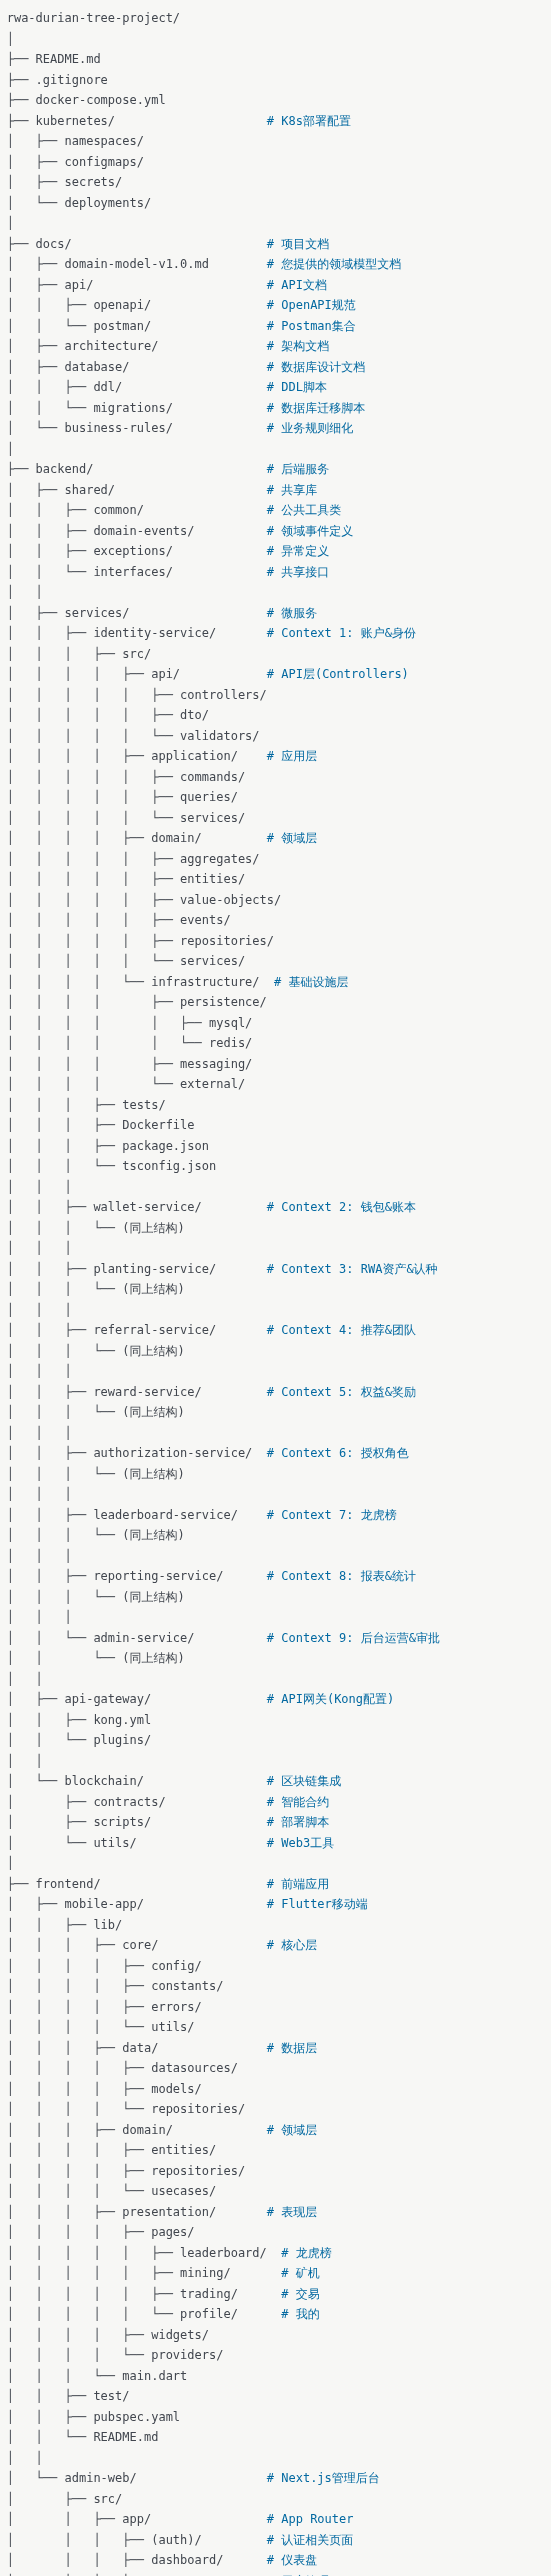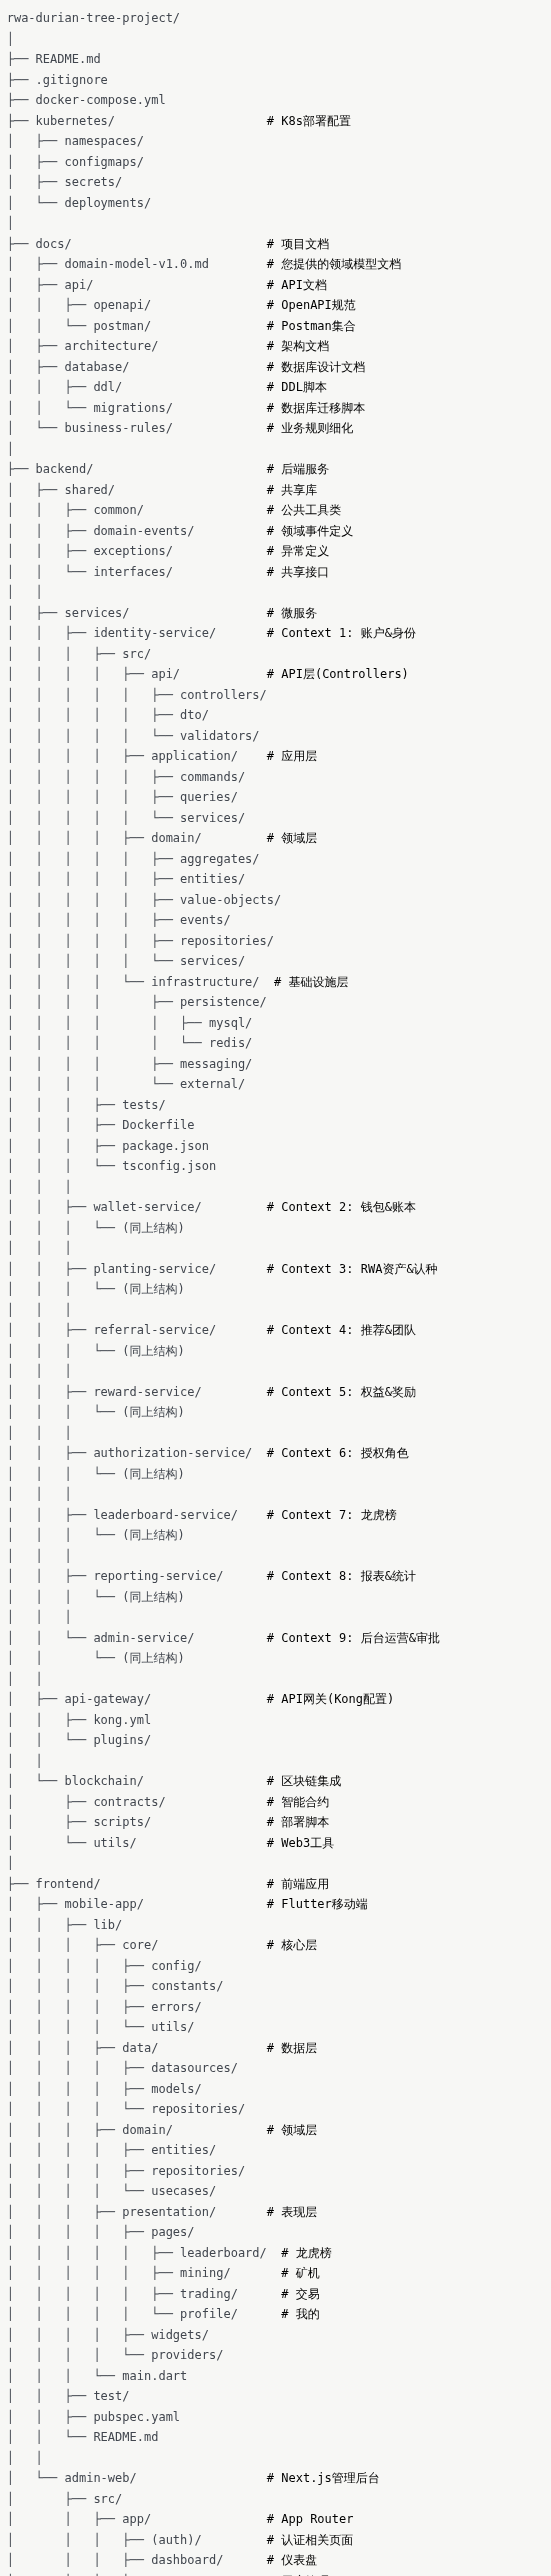--- a/index.html
+++ b/index.html
@@ -20,21 +20,21 @@
     color: #41464e;
     padding: 8.2px 0 12.4px 6.7px;
     white-space: pre;
   }
   .tree-line {
     height: 20.5px;
     white-space: pre;
   }
   .branch-glyphs { color: #41464e; }
   .entry-name { color: #41464e; }
-  .entry-comment { color: #000000; }
+  .entry-comment { color: #0369a1; }
 </style>
 </head>
 <body>
 
 <div class="page">
   <div class="tree" id="tree"><div class="tree-line"><span class="branch-glyphs"></span><span class="entry-name">rwa-durian-tree-project/</span></div><div class="tree-line">│</div><div class="tree-line"><span class="branch-glyphs">├── </span><span class="entry-name">README.md</span></div><div class="tree-line"><span class="branch-glyphs">├── </span><span class="entry-name">.gitignore</span></div><div class="tree-line"><span class="branch-glyphs">├── </span><span class="entry-name">docker-compose.yml</span></div><div class="tree-line"><span class="branch-glyphs">├── </span><span class="entry-name">kubernetes/</span><span class="entry-comment">                     # K8s部署配置</span></div><div class="tree-line"><span class="branch-glyphs">│   ├── </span><span class="entry-name">namespaces/</span></div><div class="tree-line"><span class="branch-glyphs">│   ├── </span><span class="entry-name">configmaps/</span></div><div class="tree-line"><span class="branch-glyphs">│   ├── </span><span class="entry-name">secrets/</span></div><div class="tree-line"><span class="branch-glyphs">│   └── </span><span class="entry-name">deployments/</span></div><div class="tree-line">│</div><div class="tree-line"><span class="branch-glyphs">├── </span><span class="entry-name">docs/</span><span class="entry-comment">                           # 项目文档</span></div><div class="tree-line"><span class="branch-glyphs">│   ├── </span><span class="entry-name">domain-model-v1.0.md</span><span class="entry-comment">        # 您提供的领域模型文档</span></div><div class="tree-line"><span class="branch-glyphs">│   ├── </span><span class="entry-name">api/</span><span class="entry-comment">                        # API文档</span></div><div class="tree-line"><span class="branch-glyphs">│   │   ├── </span><span class="entry-name">openapi/</span><span class="entry-comment">                # OpenAPI规范</span></div><div class="tree-line"><span class="branch-glyphs">│   │   └── </span><span class="entry-name">postman/</span><span class="entry-comment">                # Postman集合</span></div><div class="tree-line"><span class="branch-glyphs">│   ├── </span><span class="entry-name">architecture/</span><span class="entry-comment">               # 架构文档</span></div><div class="tree-line"><span class="branch-glyphs">│   ├── </span><span class="entry-name">database/</span><span class="entry-comment">                   # 数据库设计文档</span></div><div class="tree-line"><span class="branch-glyphs">│   │   ├── </span><span class="entry-name">ddl/</span><span class="entry-comment">                    # DDL脚本</span></div><div class="tree-line"><span class="branch-glyphs">│   │   └── </span><span class="entry-name">migrations/</span><span class="entry-comment">             # 数据库迁移脚本</span></div><div class="tree-line"><span class="branch-glyphs">│   └── </span><span class="entry-name">business-rules/</span><span class="entry-comment">             # 业务规则细化</span></div><div class="tree-line">│</div><div class="tree-line"><span class="branch-glyphs">├── </span><span class="entry-name">backend/</span><span class="entry-comment">                        # 后端服务</span></div><div class="tree-line"><span class="branch-glyphs">│   ├── </span><span class="entry-name">shared/</span><span class="entry-comment">                     # 共享库</span></div><div class="tree-line"><span class="branch-glyphs">│   │   ├── </span><span class="entry-name">common/</span><span class="entry-comment">                 # 公共工具类</span></div><div class="tree-line"><span class="branch-glyphs">│   │   ├── </span><span class="entry-name">domain-events/</span><span class="entry-comment">          # 领域事件定义</span></div><div class="tree-line"><span class="branch-glyphs">│   │   ├── </span><span class="entry-name">exceptions/</span><span class="entry-comment">             # 异常定义</span></div><div class="tree-line"><span class="branch-glyphs">│   │   └── </span><span class="entry-name">interfaces/</span><span class="entry-comment">             # 共享接口</span></div><div class="tree-line">│   │</div><div class="tree-line"><span class="branch-glyphs">│   ├── </span><span class="entry-name">services/</span><span class="entry-comment">                   # 微服务</span></div><div class="tree-line"><span class="branch-glyphs">│   │   ├── </span><span class="entry-name">identity-service/</span><span class="entry-comment">       # Context 1: 账户&amp;身份</span></div><div class="tree-line"><span class="branch-glyphs">│   │   │   ├── </span><span class="entry-name">src/</span></div><div class="tree-line"><span class="branch-glyphs">│   │   │   │   ├── </span><span class="entry-name">api/</span><span class="entry-comment">            # API层(Controllers)</span></div><div class="tree-line"><span class="branch-glyphs">│   │   │   │   │   ├── </span><span class="entry-name">controllers/</span></div><div class="tree-line"><span class="branch-glyphs">│   │   │   │   │   ├── </span><span class="entry-name">dto/</span></div><div class="tree-line"><span class="branch-glyphs">│   │   │   │   │   └── </span><span class="entry-name">validators/</span></div><div class="tree-line"><span class="branch-glyphs">│   │   │   │   ├── </span><span class="entry-name">application/</span><span class="entry-comment">    # 应用层</span></div><div class="tree-line"><span class="branch-glyphs">│   │   │   │   │   ├── </span><span class="entry-name">commands/</span></div><div class="tree-line"><span class="branch-glyphs">│   │   │   │   │   ├── </span><span class="entry-name">queries/</span></div><div class="tree-line"><span class="branch-glyphs">│   │   │   │   │   └── </span><span class="entry-name">services/</span></div><div class="tree-line"><span class="branch-glyphs">│   │   │   │   ├── </span><span class="entry-name">domain/</span><span class="entry-comment">         # 领域层</span></div><div class="tree-line"><span class="branch-glyphs">│   │   │   │   │   ├── </span><span class="entry-name">aggregates/</span></div><div class="tree-line"><span class="branch-glyphs">│   │   │   │   │   ├── </span><span class="entry-name">entities/</span></div><div class="tree-line"><span class="branch-glyphs">│   │   │   │   │   ├── </span><span class="entry-name">value-objects/</span></div><div class="tree-line"><span class="branch-glyphs">│   │   │   │   │   ├── </span><span class="entry-name">events/</span></div><div class="tree-line"><span class="branch-glyphs">│   │   │   │   │   ├── </span><span class="entry-name">repositories/</span></div><div class="tree-line"><span class="branch-glyphs">│   │   │   │   │   └── </span><span class="entry-name">services/</span></div><div class="tree-line"><span class="branch-glyphs">│   │   │   │   └── </span><span class="entry-name">infrastructure/</span><span class="entry-comment">  # 基础设施层</span></div><div class="tree-line"><span class="branch-glyphs">│   │   │   │       ├── </span><span class="entry-name">persistence/</span></div><div class="tree-line"><span class="branch-glyphs">│   │   │   │       │   ├── </span><span class="entry-name">mysql/</span></div><div class="tree-line"><span class="branch-glyphs">│   │   │   │       │   └── </span><span class="entry-name">redis/</span></div><div class="tree-line"><span class="branch-glyphs">│   │   │   │       ├── </span><span class="entry-name">messaging/</span></div><div class="tree-line"><span class="branch-glyphs">│   │   │   │       └── </span><span class="entry-name">external/</span></div><div class="tree-line"><span class="branch-glyphs">│   │   │   ├── </span><span class="entry-name">tests/</span></div><div class="tree-line"><span class="branch-glyphs">│   │   │   ├── </span><span class="entry-name">Dockerfile</span></div><div class="tree-line"><span class="branch-glyphs">│   │   │   ├── </span><span class="entry-name">package.json</span></div><div class="tree-line"><span class="branch-glyphs">│   │   │   └── </span><span class="entry-name">tsconfig.json</span></div><div class="tree-line">│   │   │</div><div class="tree-line"><span class="branch-glyphs">│   │   ├── </span><span class="entry-name">wallet-service/</span><span class="entry-comment">         # Context 2: 钱包&amp;账本</span></div><div class="tree-line"><span class="branch-glyphs">│   │   │   └── </span><span class="entry-name">(同上结构)</span></div><div class="tree-line">│   │   │</div><div class="tree-line"><span class="branch-glyphs">│   │   ├── </span><span class="entry-name">planting-service/</span><span class="entry-comment">       # Context 3: RWA资产&amp;认种</span></div><div class="tree-line"><span class="branch-glyphs">│   │   │   └── </span><span class="entry-name">(同上结构)</span></div><div class="tree-line">│   │   │</div><div class="tree-line"><span class="branch-glyphs">│   │   ├── </span><span class="entry-name">referral-service/</span><span class="entry-comment">       # Context 4: 推荐&amp;团队</span></div><div class="tree-line"><span class="branch-glyphs">│   │   │   └── </span><span class="entry-name">(同上结构)</span></div><div class="tree-line">│   │   │</div><div class="tree-line"><span class="branch-glyphs">│   │   ├── </span><span class="entry-name">reward-service/</span><span class="entry-comment">         # Context 5: 权益&amp;奖励</span></div><div class="tree-line"><span class="branch-glyphs">│   │   │   └── </span><span class="entry-name">(同上结构)</span></div><div class="tree-line">│   │   │</div><div class="tree-line"><span class="branch-glyphs">│   │   ├── </span><span class="entry-name">authorization-service/</span><span class="entry-comment">  # Context 6: 授权角色</span></div><div class="tree-line"><span class="branch-glyphs">│   │   │   └── </span><span class="entry-name">(同上结构)</span></div><div class="tree-line">│   │   │</div><div class="tree-line"><span class="branch-glyphs">│   │   ├── </span><span class="entry-name">leaderboard-service/</span><span class="entry-comment">    # Context 7: 龙虎榜</span></div><div class="tree-line"><span class="branch-glyphs">│   │   │   └── </span><span class="entry-name">(同上结构)</span></div><div class="tree-line">│   │   │</div><div class="tree-line"><span class="branch-glyphs">│   │   ├── </span><span class="entry-name">reporting-service/</span><span class="entry-comment">      # Context 8: 报表&amp;统计</span></div><div class="tree-line"><span class="branch-glyphs">│   │   │   └── </span><span class="entry-name">(同上结构)</span></div><div class="tree-line">│   │   │</div><div class="tree-line"><span class="branch-glyphs">│   │   └── </span><span class="entry-name">admin-service/</span><span class="entry-comment">          # Context 9: 后台运营&amp;审批</span></div><div class="tree-line"><span class="branch-glyphs">│   │       └── </span><span class="entry-name">(同上结构)</span></div><div class="tree-line">│   │</div><div class="tree-line"><span class="branch-glyphs">│   ├── </span><span class="entry-name">api-gateway/</span><span class="entry-comment">                # API网关(Kong配置)</span></div><div class="tree-line"><span class="branch-glyphs">│   │   ├── </span><span class="entry-name">kong.yml</span></div><div class="tree-line"><span class="branch-glyphs">│   │   └── </span><span class="entry-name">plugins/</span></div><div class="tree-line">│   │</div><div class="tree-line"><span class="branch-glyphs">│   └── </span><span class="entry-name">blockchain/</span><span class="entry-comment">                 # 区块链集成</span></div><div class="tree-line"><span class="branch-glyphs">│       ├── </span><span class="entry-name">contracts/</span><span class="entry-comment">              # 智能合约</span></div><div class="tree-line"><span class="branch-glyphs">│       ├── </span><span class="entry-name">scripts/</span><span class="entry-comment">                # 部署脚本</span></div><div class="tree-line"><span class="branch-glyphs">│       └── </span><span class="entry-name">utils/</span><span class="entry-comment">                  # Web3工具</span></div><div class="tree-line">│</div><div class="tree-line"><span class="branch-glyphs">├── </span><span class="entry-name">frontend/</span><span class="entry-comment">                       # 前端应用</span></div><div class="tree-line"><span class="branch-glyphs">│   ├── </span><span class="entry-name">mobile-app/</span><span class="entry-comment">                 # Flutter移动端</span></div><div class="tree-line"><span class="branch-glyphs">│   │   ├── </span><span class="entry-name">lib/</span></div><div class="tree-line"><span class="branch-glyphs">│   │   │   ├── </span><span class="entry-name">core/</span><span class="entry-comment">               # 核心层</span></div><div class="tree-line"><span class="branch-glyphs">│   │   │   │   ├── </span><span class="entry-name">config/</span></div><div class="tree-line"><span class="branch-glyphs">│   │   │   │   ├── </span><span class="entry-name">constants/</span></div><div class="tree-line"><span class="branch-glyphs">│   │   │   │   ├── </span><span class="entry-name">errors/</span></div><div class="tree-line"><span class="branch-glyphs">│   │   │   │   └── </span><span class="entry-name">utils/</span></div><div class="tree-line"><span class="branch-glyphs">│   │   │   ├── </span><span class="entry-name">data/</span><span class="entry-comment">               # 数据层</span></div><div class="tree-line"><span class="branch-glyphs">│   │   │   │   ├── </span><span class="entry-name">datasources/</span></div><div class="tree-line"><span class="branch-glyphs">│   │   │   │   ├── </span><span class="entry-name">models/</span></div><div class="tree-line"><span class="branch-glyphs">│   │   │   │   └── </span><span class="entry-name">repositories/</span></div><div class="tree-line"><span class="branch-glyphs">│   │   │   ├── </span><span class="entry-name">domain/</span><span class="entry-comment">             # 领域层</span></div><div class="tree-line"><span class="branch-glyphs">│   │   │   │   ├── </span><span class="entry-name">entities/</span></div><div class="tree-line"><span class="branch-glyphs">│   │   │   │   ├── </span><span class="entry-name">repositories/</span></div><div class="tree-line"><span class="branch-glyphs">│   │   │   │   └── </span><span class="entry-name">usecases/</span></div><div class="tree-line"><span class="branch-glyphs">│   │   │   ├── </span><span class="entry-name">presentation/</span><span class="entry-comment">       # 表现层</span></div><div class="tree-line"><span class="branch-glyphs">│   │   │   │   ├── </span><span class="entry-name">pages/</span></div><div class="tree-line"><span class="branch-glyphs">│   │   │   │   │   ├── </span><span class="entry-name">leaderboard/</span><span class="entry-comment">  # 龙虎榜</span></div><div class="tree-line"><span class="branch-glyphs">│   │   │   │   │   ├── </span><span class="entry-name">mining/</span><span class="entry-comment">       # 矿机</span></div><div class="tree-line"><span class="branch-glyphs">│   │   │   │   │   ├── </span><span class="entry-name">trading/</span><span class="entry-comment">      # 交易</span></div><div class="tree-line"><span class="branch-glyphs">│   │   │   │   │   └── </span><span class="entry-name">profile/</span><span class="entry-comment">      # 我的</span></div><div class="tree-line"><span class="branch-glyphs">│   │   │   │   ├── </span><span class="entry-name">widgets/</span></div><div class="tree-line"><span class="branch-glyphs">│   │   │   │   └── </span><span class="entry-name">providers/</span></div><div class="tree-line"><span class="branch-glyphs">│   │   │   └── </span><span class="entry-name">main.dart</span></div><div class="tree-line"><span class="branch-glyphs">│   │   ├── </span><span class="entry-name">test/</span></div><div class="tree-line"><span class="branch-glyphs">│   │   ├── </span><span class="entry-name">pubspec.yaml</span></div><div class="tree-line"><span class="branch-glyphs">│   │   └── </span><span class="entry-name">README.md</span></div><div class="tree-line">│   │</div><div class="tree-line"><span class="branch-glyphs">│   └── </span><span class="entry-name">admin-web/</span><span class="entry-comment">                  # Next.js管理后台</span></div><div class="tree-line"><span class="branch-glyphs">│       ├── </span><span class="entry-name">src/</span></div><div class="tree-line"><span class="branch-glyphs">│       │   ├── </span><span class="entry-name">app/</span><span class="entry-comment">                # App Router</span></div><div class="tree-line"><span class="branch-glyphs">│       │   │   ├── </span><span class="entry-name">(auth)/</span><span class="entry-comment">         # 认证相关页面</span></div><div class="tree-line"><span class="branch-glyphs">│       │   │   ├── </span><span class="entry-name">dashboard/</span><span class="entry-comment">      # 仪表盘</span></div><div class="tree-line"><span class="branch-glyphs">│       │   │   ├── </span><span class="entry-name">users/</span><span class="entry-comment">          # 用户管理</span></div></div>
 </div>
 
 
 </body></html>

